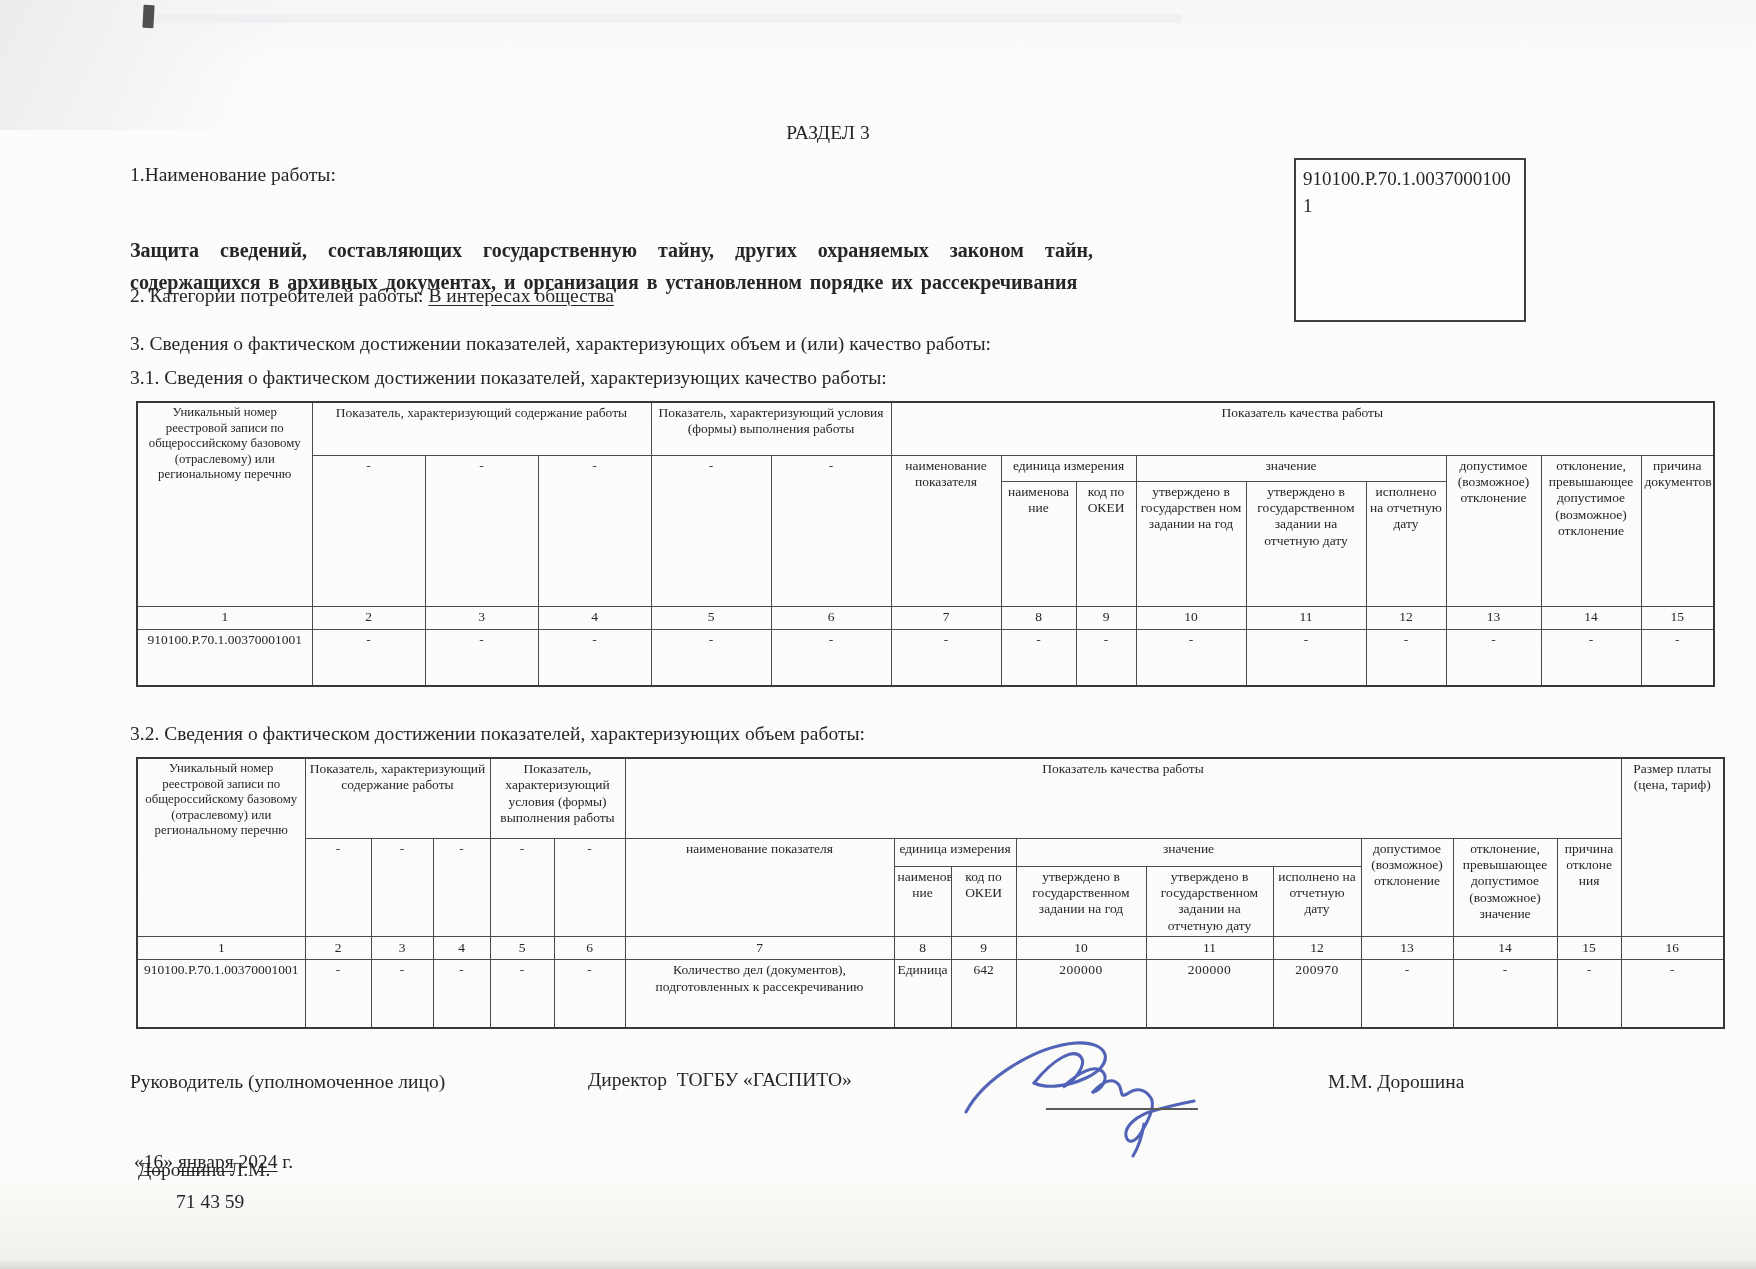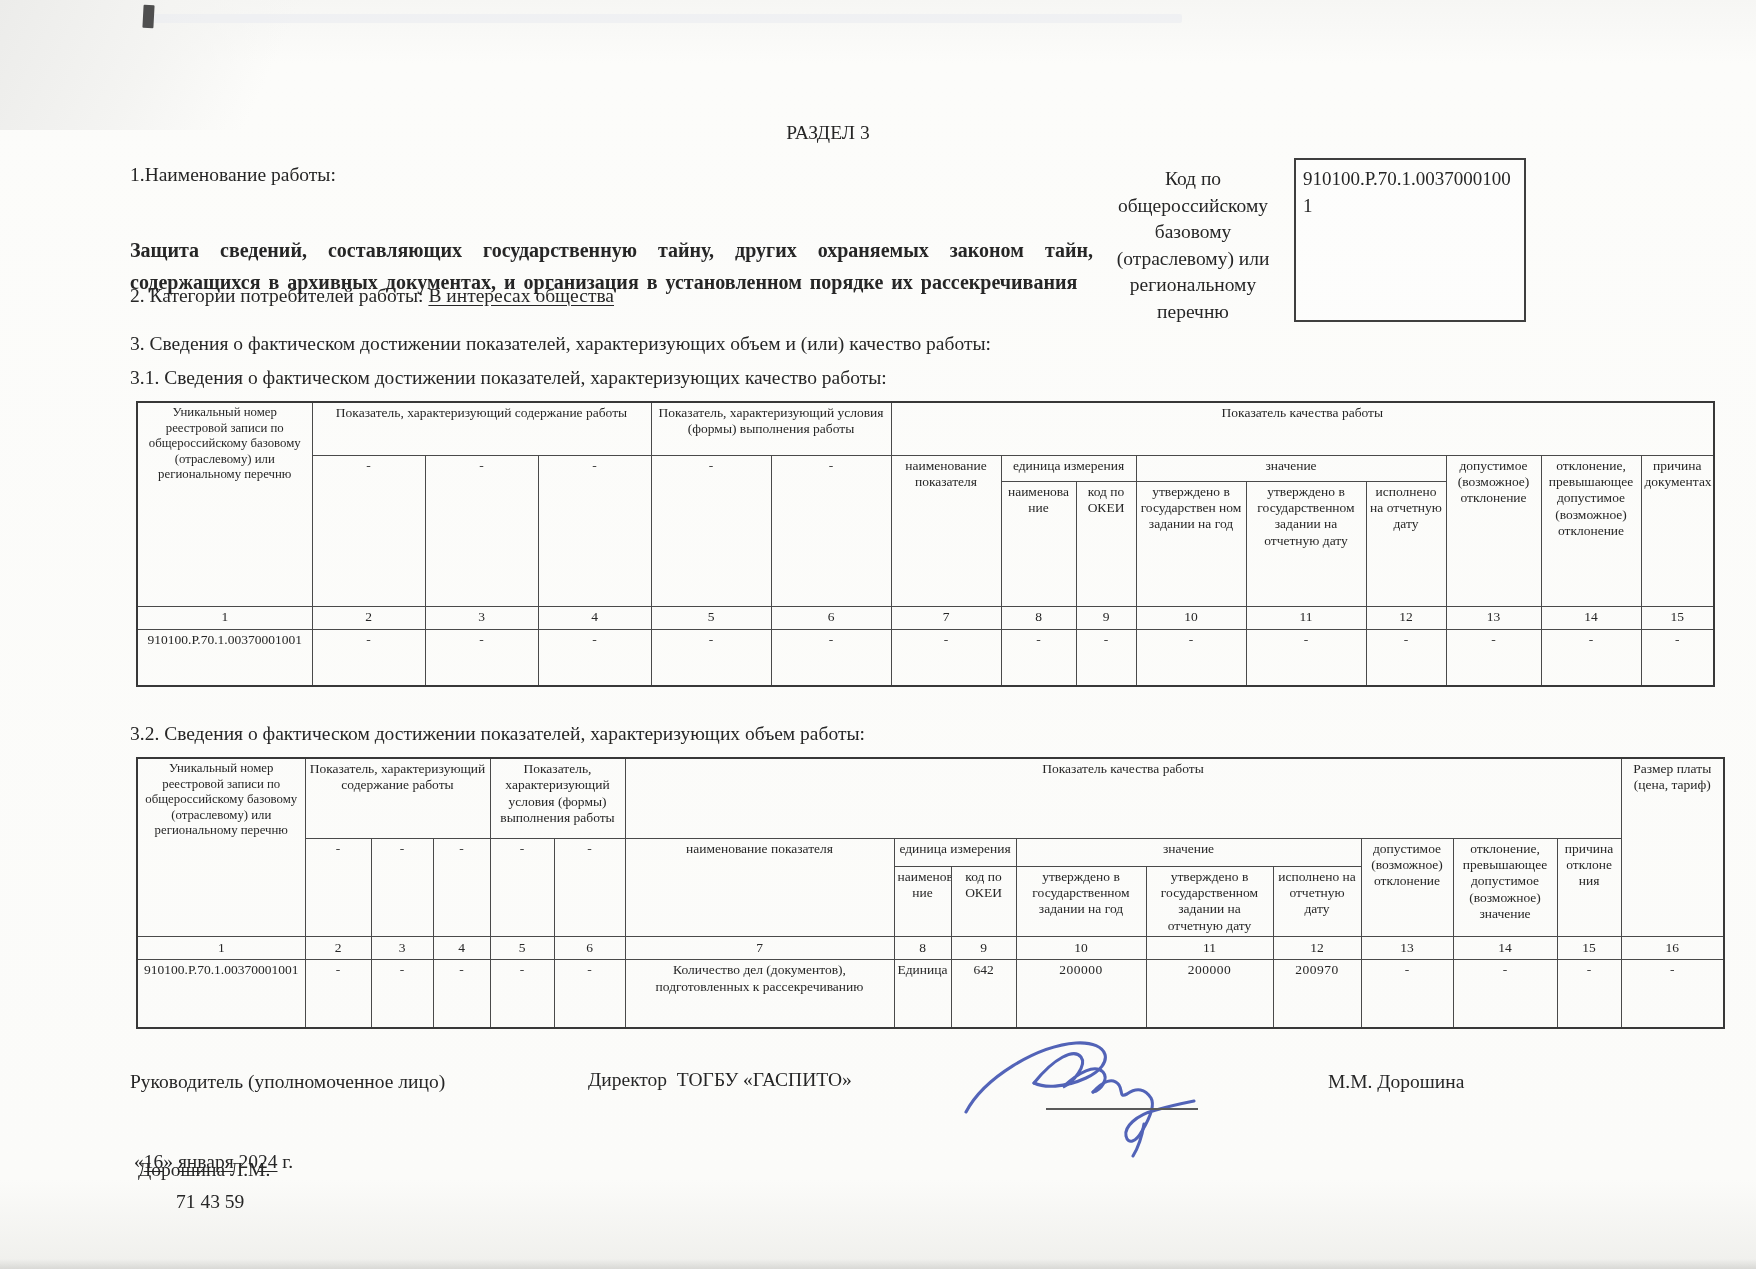--- a/index.html
+++ b/index.html
@@ -42,21 +42,20 @@
   <div class="abs h" style="left:136px;top:121px;width:1384px;text-align:center;">РАЗДЕЛ 3</div>
 
   <div class="abs h" style="left:130px;top:163px;">1.Наименование работы:</div>
   <div class="abs boldpara" style="left:130px;top:190px;width:963px;">Защита сведений, составляющих государственную тайну, других охраняемых законом тайн, содержащихся в архивных документах, и организация в установленном порядке их рассекречивания</div>
 
   <div class="abs h" style="left:130px;top:284px;">
     <span>2. Категории потребителей работы:</span>
     <span class="u">В интересах общества</span>
   </div>
 
-  <div class="abs codelabel" style="left:1097px;top:166px;width:192px;">Код по общероссийскому базовому (отраслевому) или региональному перечню</div>
   <div class="abs codebox" style="left:1294px;top:158px;width:214px;height:150px;">910100.Р.70.1.00370001001</div>
 
   <div class="abs h" style="left:130px;top:332px;">3. Сведения о фактическом достижении показателей, характеризующих объем и (или) качество работы:</div>
   <div class="abs h" style="left:130px;top:366px;">3.1. Сведения о фактическом достижении показателей, характеризующих качество работы:</div>
 
   <table class="t abs" style="left:136px;top:401px;width:1577px;">
     <colgroup>
       <col style="width:175px">
         <col style="width:113px">
         <col style="width:113px">
@@ -84,21 +83,21 @@
       <td rowspan="2" class="dash">-</td>
       <td rowspan="2" class="dash">-</td>
       <td rowspan="2" class="dash">-</td>
       <td rowspan="2" class="dash">-</td>
       <td rowspan="2" class="dash">-</td>
       <td rowspan="2">наименование показателя</td>
       <td colspan="2">единица измерения</td>
       <td colspan="3">значение</td>
       <td rowspan="2">допустимое (возможное) отклонение</td>
       <td rowspan="2">отклонение, превышающее допустимое (возможное) отклонение</td>
-      <td rowspan="2">причина документах</td>
+      <td rowspan="2">причина документов</td>
     </tr>
     <tr style="height:125px">
       <td>наименова ние</td>
       <td>код по ОКЕИ</td>
       <td>утверждено в государствен ном задании на год</td>
       <td>утверждено в государственном задании на отчетную дату</td>
       <td>исполнено на отчетную дату</td>
     </tr>
     <tr class="numrow">
       <td>1</td>

